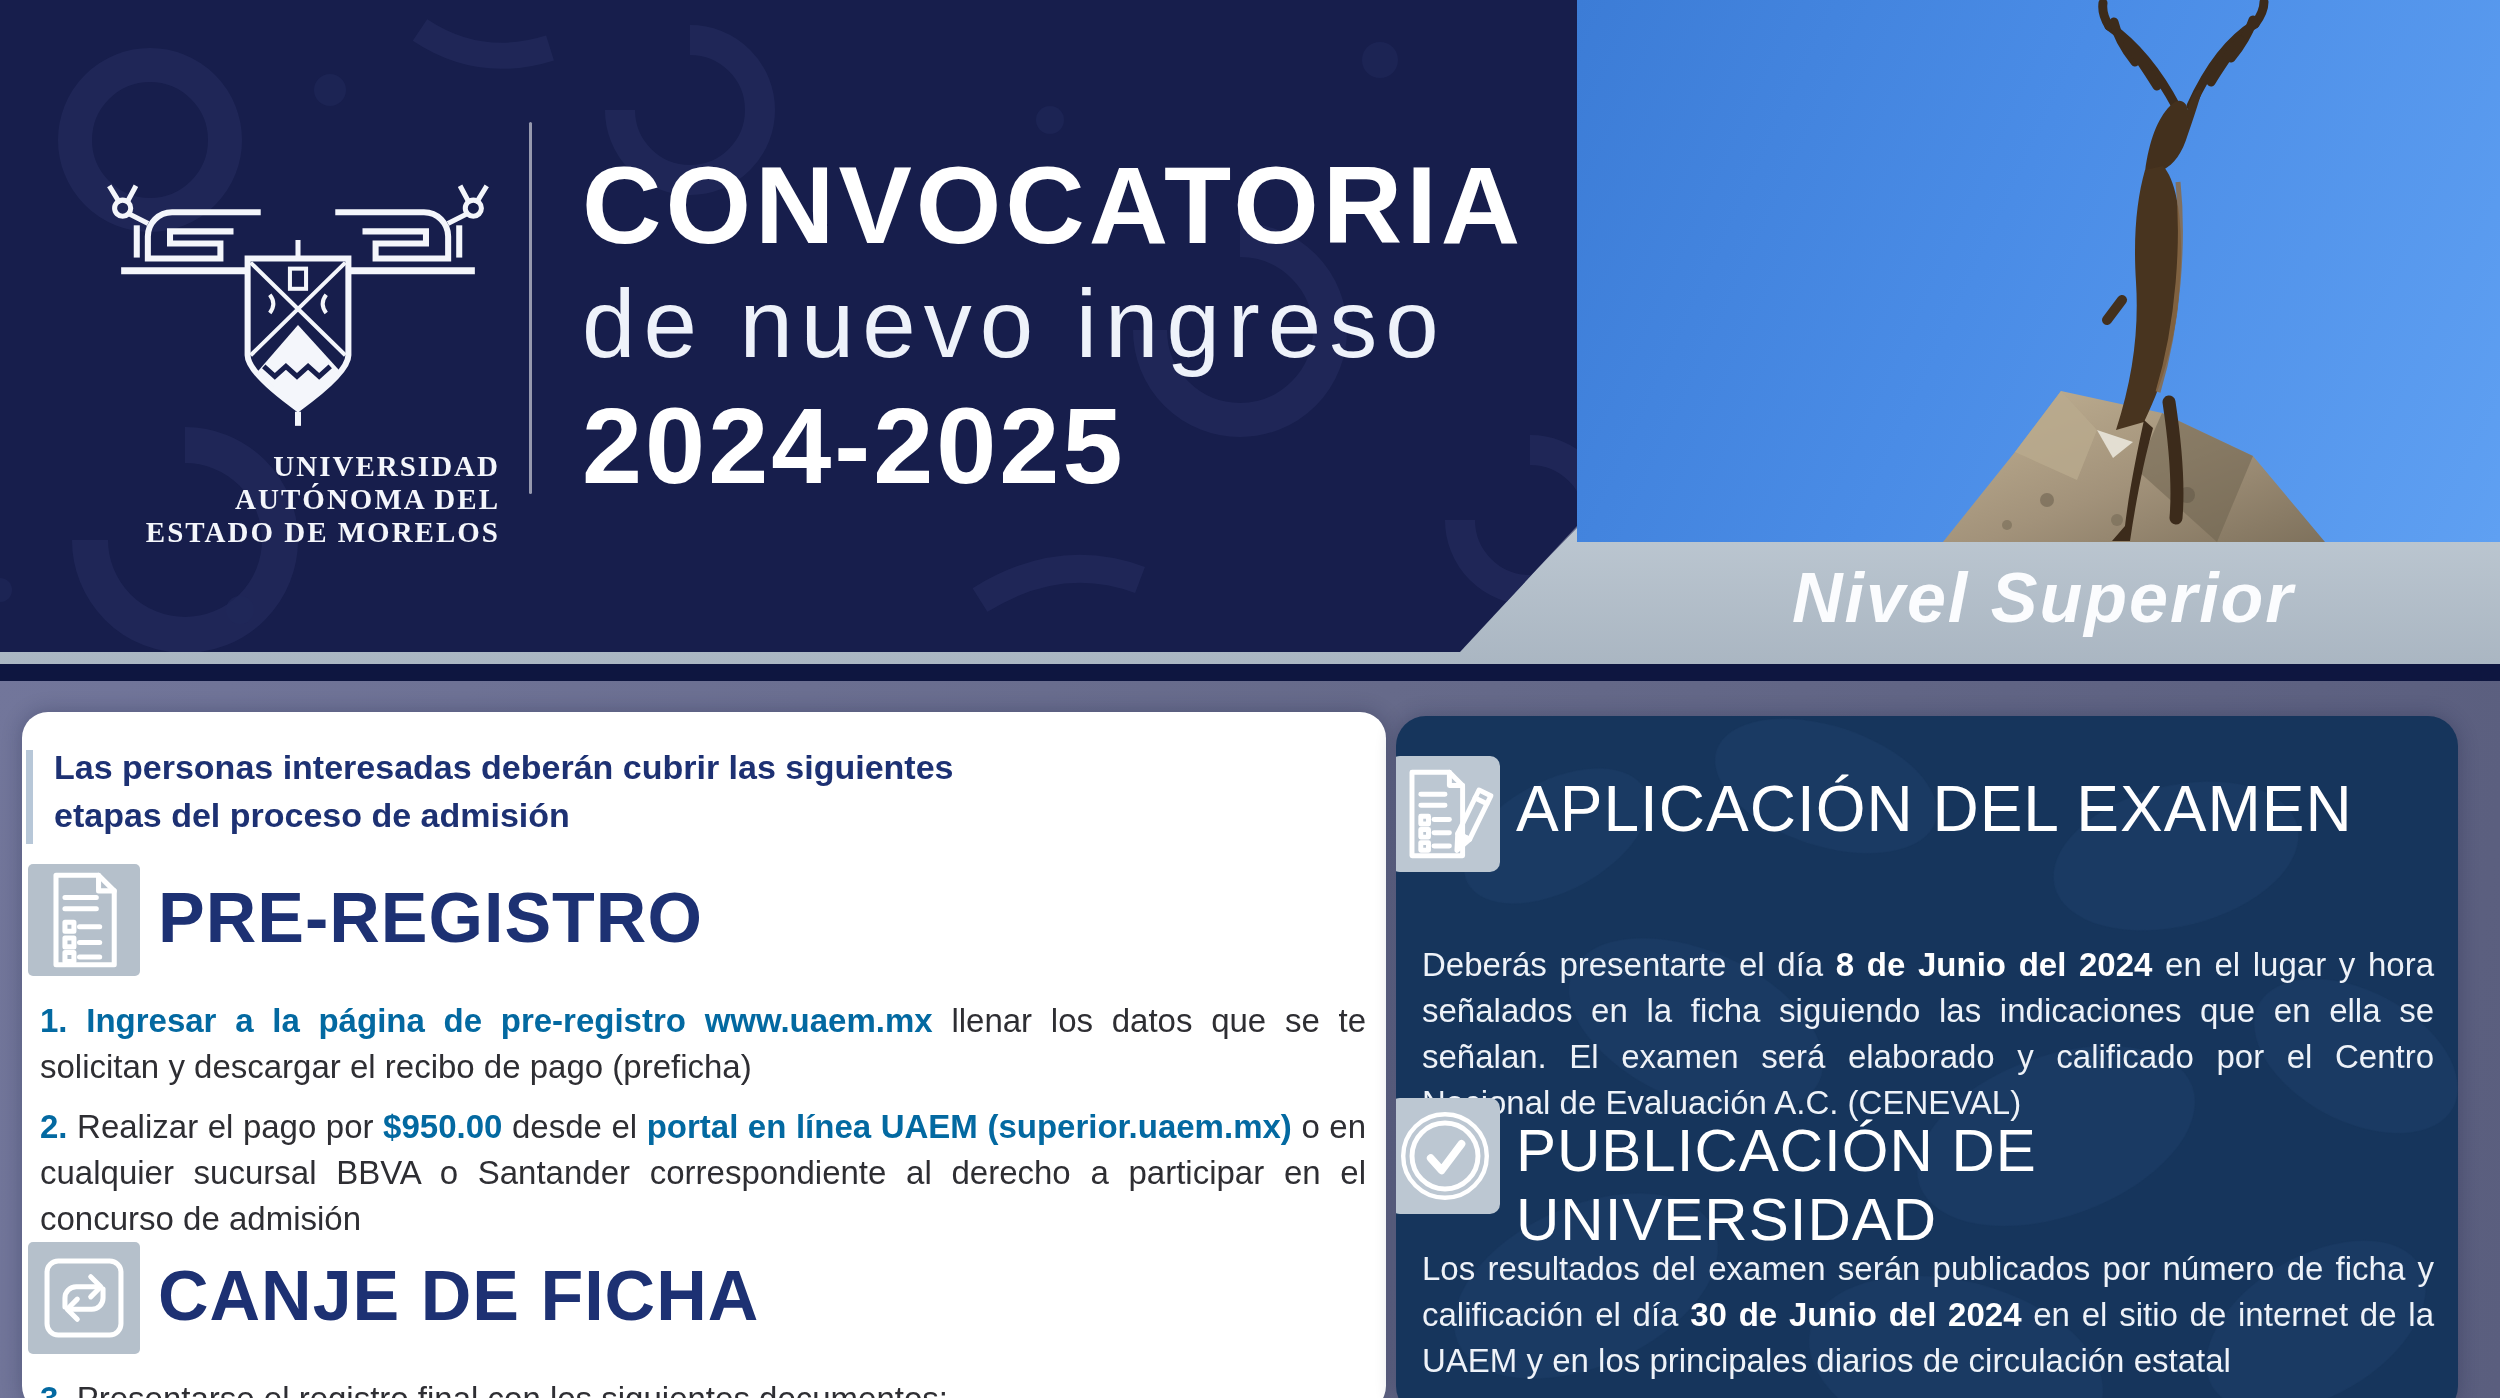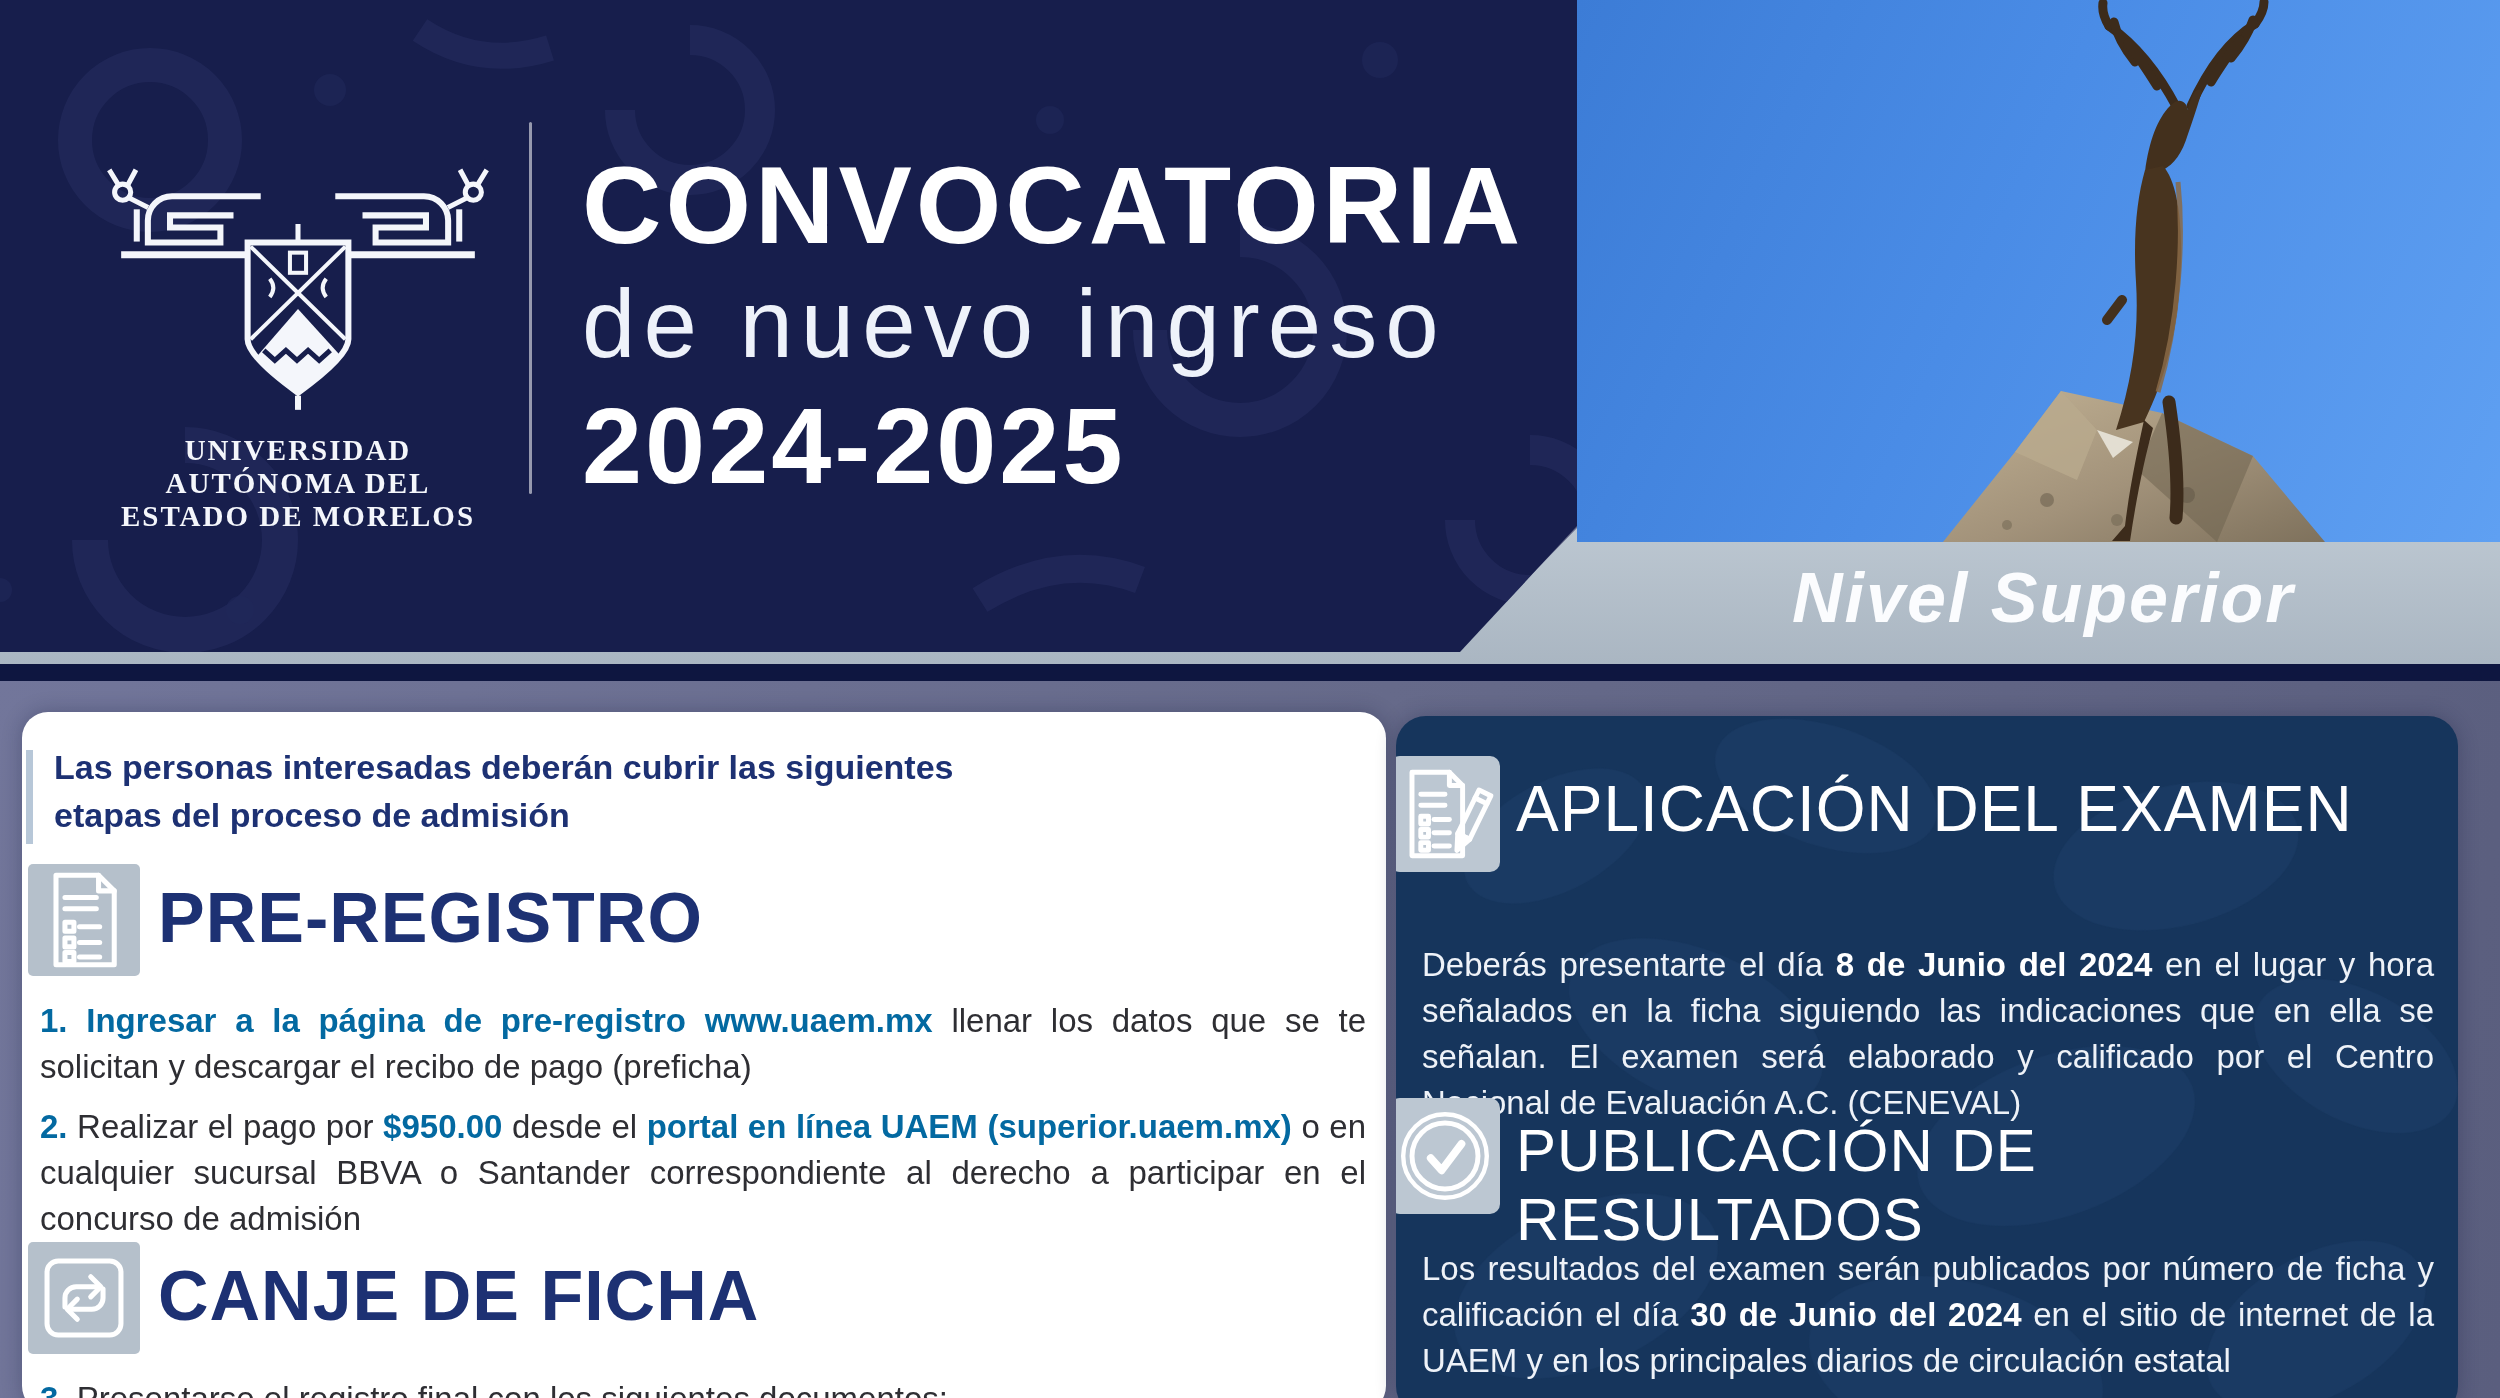--- a/index.html
+++ b/index.html
@@ -20,21 +20,21 @@
 
   
   .banner{
     left:0;top:0;width:1577px;height:652px;
     background:#171e4c;
     clip-path:polygon(0 0,1577px 0,1577px 526px,1460px 652px,0 652px);
     overflow:hidden;
   }
   .pattern-svg{left:0;top:0;width:100%;height:100%;}
 
-  .logo-block{left:96px;top:168px;width:404px;text-align:center;color:#fff;}
+  .logo-block{left:96px;top:184px;width:404px;text-align:right;color:#fff;}
   .logo-caption{font-family:"Liberation Serif", serif;font-weight:bold;color:#f4f6fb;
     letter-spacing:2px;line-height:33px;font-size:29px;}
 
   .divider{left:529px;top:122px;width:3px;height:372px;background:rgba(255,255,255,.55);border-radius:2px;}
 
   .title-l1{left:582px;top:150px;font-size:110px;font-weight:800;color:#ffffff;letter-spacing:4px;line-height:1;}
   .title-l2{left:582px;top:276px;font-size:96px;font-weight:300;color:#eef2fa;letter-spacing:8px;line-height:1;}
   .title-l3{left:582px;top:392px;font-size:108px;font-weight:800;color:#ffffff;letter-spacing:3px;line-height:1;}
 
   
@@ -284,15 +284,15 @@
 
   <div class="abs icon-tile p2-icon">
     <svg viewBox="0 0 100 100">
       <g stroke="#fff" fill="none" stroke-linejoin="round" stroke-linecap="round">
         <circle cx="50" cy="50" r="38" stroke-width="4"></circle>
         <circle cx="50" cy="50" r="30" stroke-width="4.5"></circle>
         <path d="M37,52 l10,11 18,-24" stroke-width="7"></path>
       </g>
     </svg>
   </div>
-  <div class="abs panel-title p2-title">PUBLICACIÓN DE RESULTADOS</div>
+  <div class="abs panel-title p2-title">PUBLICACIÓN DE UNIVERSIDAD</div>
   <div class="abs panel-body p2-body"><span>Los resultados del examen serán publicados por número de ficha y calificación el día </span><b>30 de Junio del 2024</b><span> en el sitio de internet de la UAEM y en los principales diarios de circulación estatal</span></div>
 </div>
 
 </body></html>

